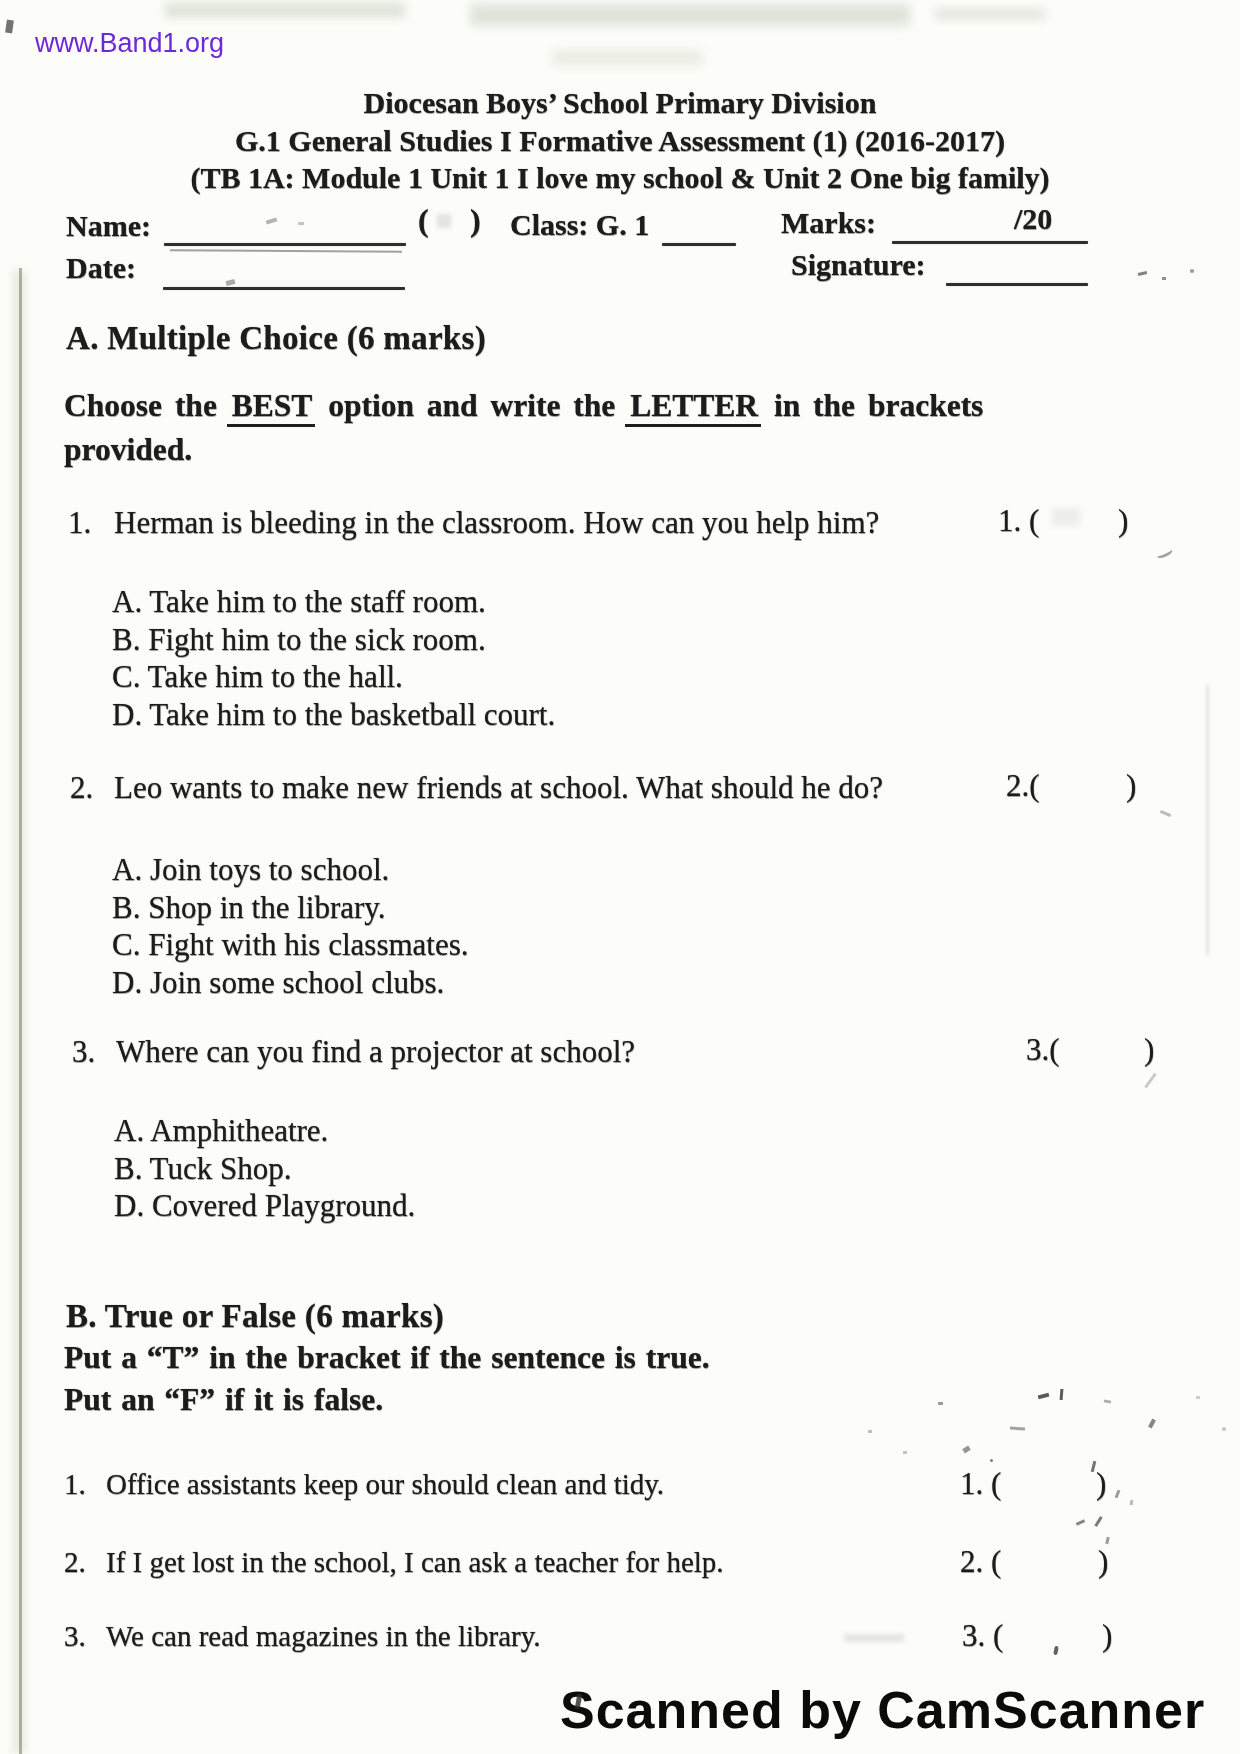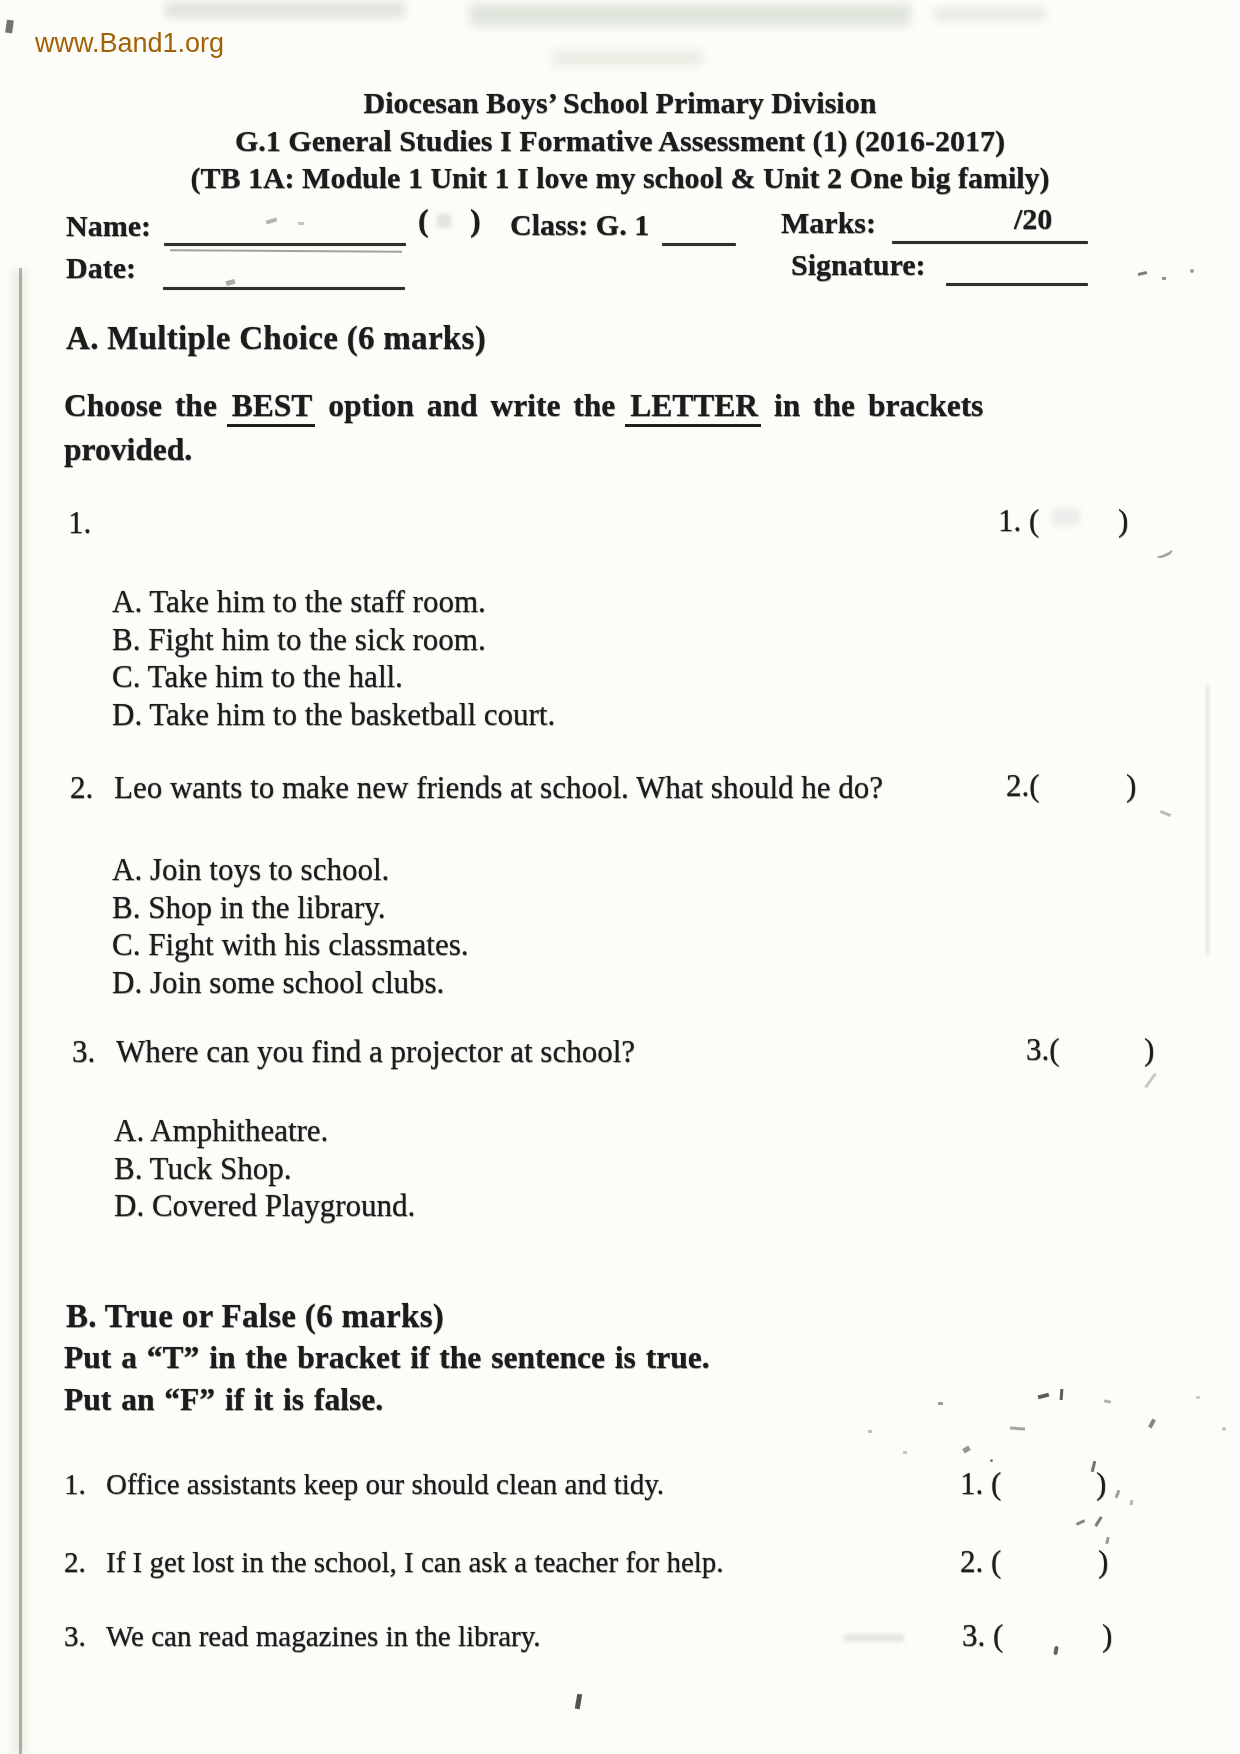--- a/index.html
+++ b/index.html
@@ -13,21 +13,21 @@
   .h1{font-size:30px}
   .h2{font-size:33px;letter-spacing:.3px}
   .instr{font-size:31.5px;word-spacing:5px}
   .body{font-size:31px}
   .small{font-size:29px}
   .line{position:absolute;background:#2f2f2f;height:3px;border-radius:1px;
         box-shadow:0 0 1px rgba(0,0,0,.45)}
   .u{border-bottom:3px solid #1f1f1f;padding:0 3px 1px 5px;margin-left:-3px}
   .mark{position:absolute}
   .sans{font-family:"Liberation Sans",sans-serif}
-  .wm{font-size:27px;color:#a16207}
+  .wm{font-size:27px;color:#6d28d9}
   .cam{font-size:52px;font-weight:bold;color:#0b0b0b;letter-spacing:1px}
   .ans{font-size:31px}
 </style>
 </head>
 <body>
 
 <div class="page">
 
   <div class="t sans wm" style="left:35px;top:28px">www.Band1.org</div>
 
@@ -49,20 +49,21 @@
   <div class="line" style="left:163px;top:287px;width:242px"></div>
   <div class="t h1 b fuzz" style="left:791px;top:248px">Signature:</div>
   <div class="line" style="left:946px;top:283px;width:142px"></div>
 
   <div class="t h2 b fuzz" style="left:66px;top:320px">A. Multiple Choice (6 marks)</div>
 
   <div class="t instr b fuzz" style="left:64px;top:388px"><span>Choose the</span> <span class="u">BEST</span> <span>option and write the</span> <span class="u">LETTER</span> <span>in the brackets</span></div>
   <div class="t instr b fuzz" style="left:64px;top:432px">provided.</div>
 
   <div class="t body fuzz" style="left:68px;top:505px">1.</div>
+  <div class="t body fuzz" style="left:114px;top:505px">Herman is bleeding in the classroom. How can you help him?</div>
   <div class="t ans fuzz" style="left:998px;top:503px">1. (</div>
   <div class="t ans fuzz" style="left:1118px;top:503px">)</div>
   <div class="t body fuzz" style="left:112px;top:583px;line-height:37.5px;white-space:normal">
     <div>A. Take him to the staff room.</div>
     <div>B. Fight him to the sick room.</div>
     <div>C. Take him to the hall.</div>
     <div>D. Take him to the basketball court.</div>
   </div>
 
   <div class="t body fuzz" style="left:70px;top:770px">2.</div>
@@ -98,20 +99,21 @@
   <div class="t small fuzz" style="left:64px;top:1546px">2.</div>
   <div class="t small fuzz" style="left:106px;top:1546px">If I get lost in the school, I can ask a teacher for help.</div>
   <div class="t ans fuzz" style="left:960px;top:1544px">2. (</div>
   <div class="t ans fuzz" style="left:1098px;top:1544px">)</div>
 
   <div class="t small fuzz" style="left:64px;top:1620px">3.</div>
   <div class="t small fuzz" style="left:106px;top:1620px">We can read magazines in the library.</div>
   <div class="t ans fuzz" style="left:962px;top:1618px">3. (</div>
   <div class="t ans fuzz" style="left:1102px;top:1618px">)</div>
 
+  <div class="t sans cam" style="left:560px;top:1680px">Scanned by CamScanner</div>
 
   <div>
 
     <div class="mark" style="left:165px;top:2px;width:240px;height:16px;background:rgba(203,210,194,.55);filter:blur(4px)"></div>
     <div class="mark" style="left:470px;top:4px;width:440px;height:22px;background:rgba(196,206,190,.5);filter:blur(5px)"></div>
     <div class="mark" style="left:935px;top:8px;width:110px;height:12px;background:rgba(208,214,202,.5);filter:blur(4px)"></div>
     <div class="mark" style="left:552px;top:50px;width:150px;height:16px;background:rgba(220,226,212,.55);filter:blur(5px)"></div>
     <div class="mark" style="left:6px;top:20px;width:7px;height:13px;background:rgba(70,70,70,.75);filter:blur(.5px);transform:rotate(8deg)"></div>
 
     <div class="mark" style="left:12px;top:270px;width:14px;height:1484px;background:rgba(190,190,168,.25);filter:blur(4px)"></div>

